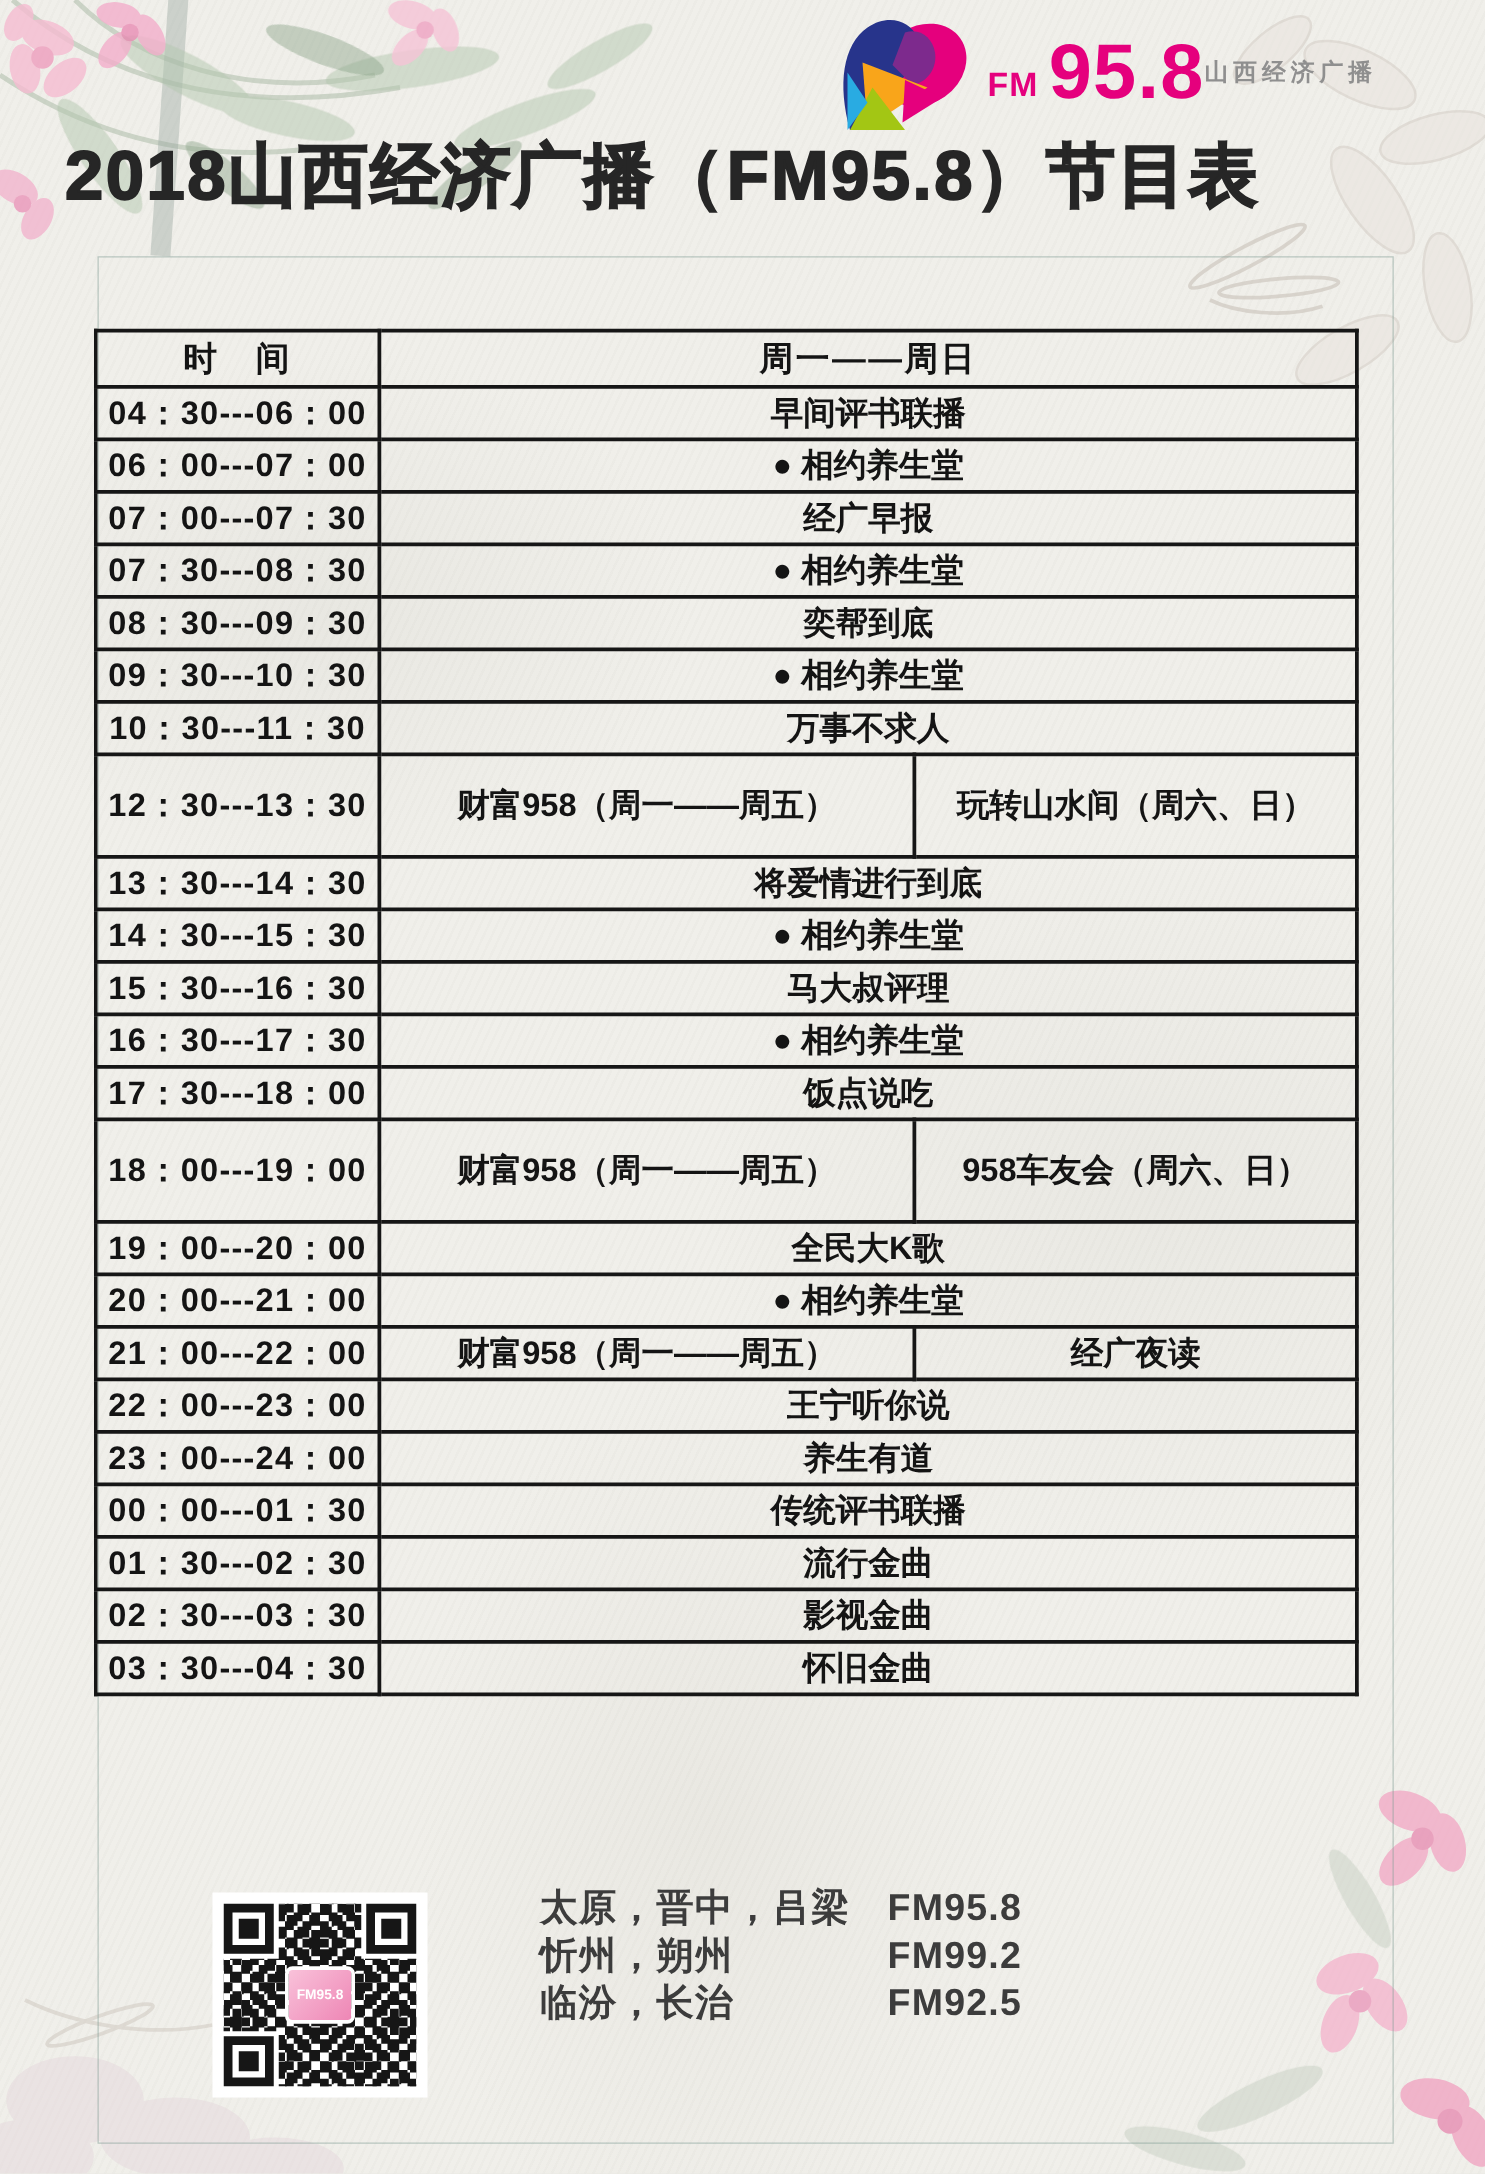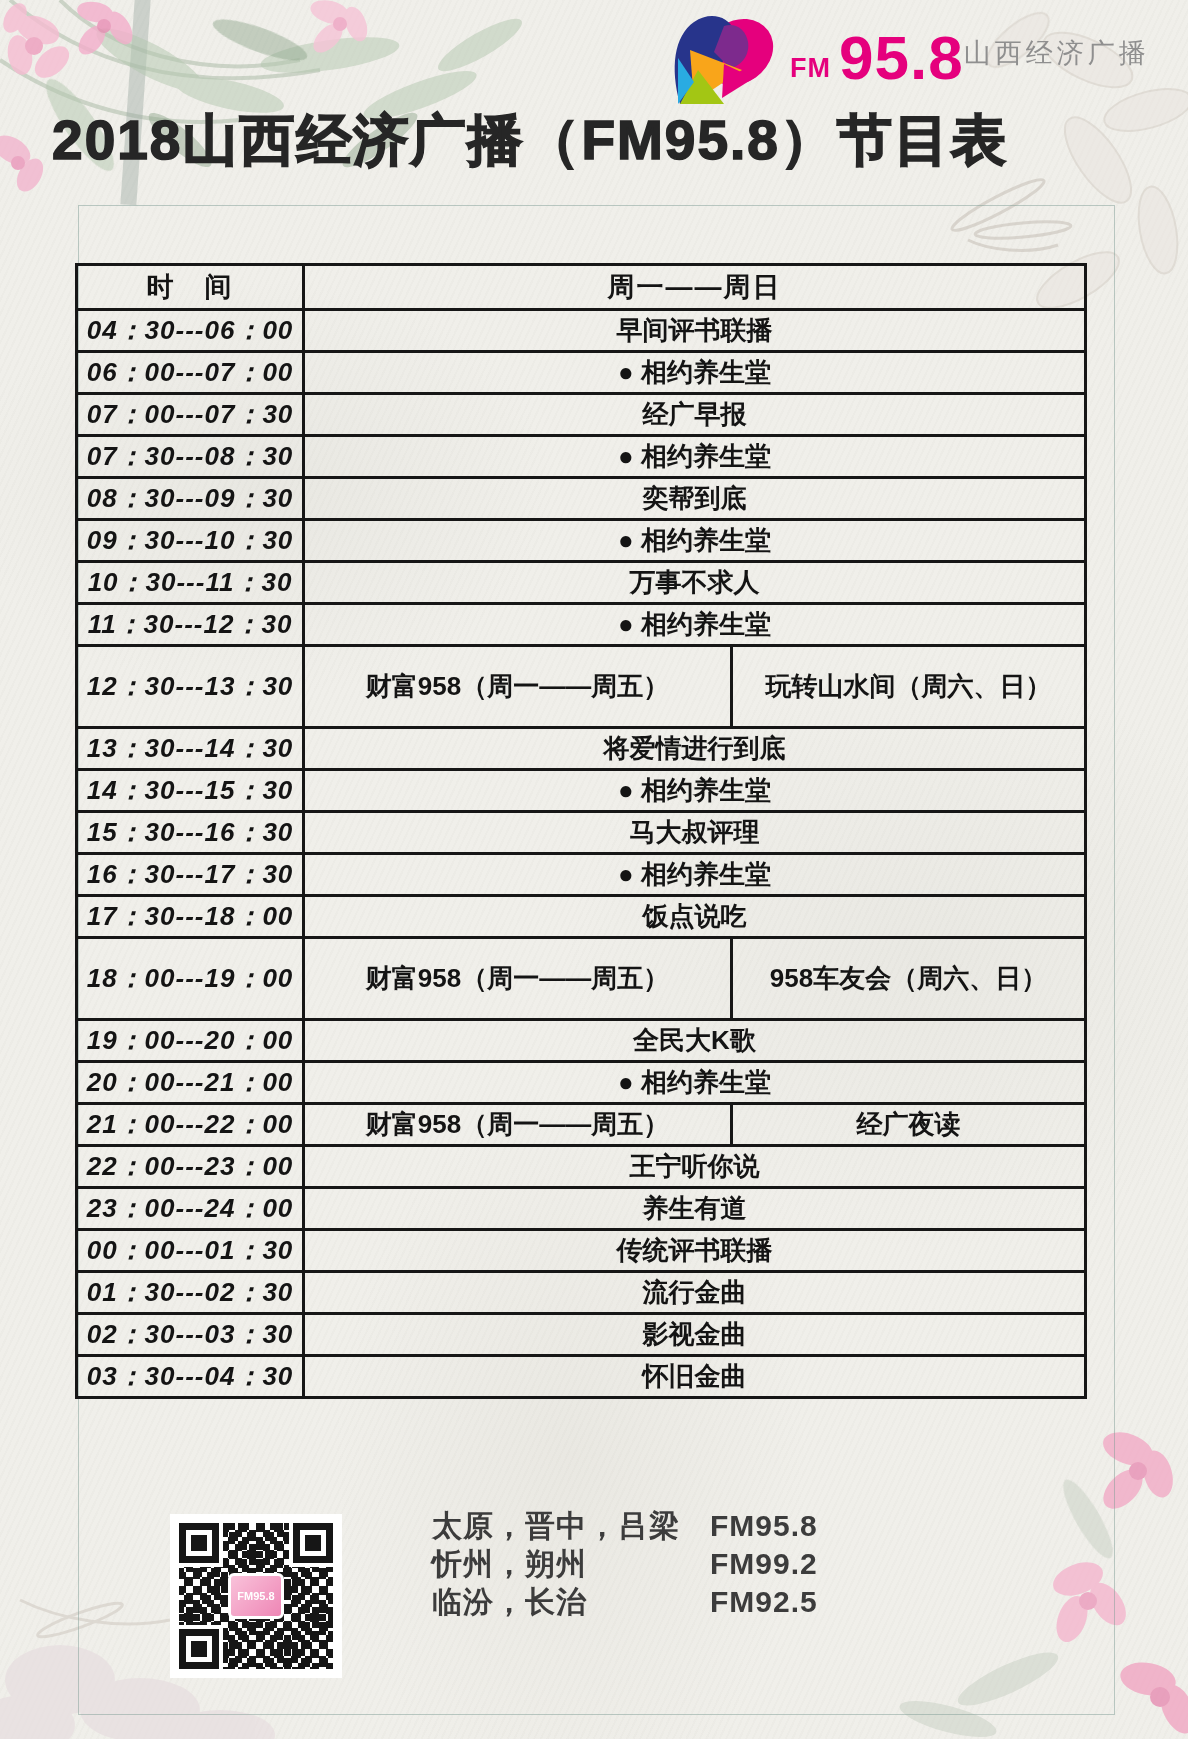--- a/index.html
+++ b/index.html
@@ -28,21 +28,21 @@
   
   .logo{
     position:absolute;left:664px;top:8px;
     display:flex;align-items:center;gap:14px;
   }
   .logo-icon{width:112px;height:100px;display:block;}
   .logo-text{display:flex;flex-direction:row;}
   .logo-fm-row{display:flex;align-items:flex-end;gap:8px;line-height:1;}
   .logo-fm{color:#e5007d;font-weight:bold;font-size:27px;padding-bottom:7px;letter-spacing:1px;}
   .logo-freq{color:#e5007d;font-weight:bold;font-size:62px;letter-spacing:1px;}
-  .logo-station{color:#8f8f8f;font-size:27px;font-weight:400;letter-spacing:4px;margin-top:8px;}
+  .logo-station{color:#8f8f8f;font-size:19px;font-weight:700;letter-spacing:4px;margin-top:18px;}
   
   .title{
     position:absolute;left:50px;top:104px;width:960px;
     text-align:center;
     font-size:55px;font-weight:900;color:#262626;
     letter-spacing:2px;
     -webkit-text-stroke:1.6px #262626;
     white-space:nowrap;
   }
   
@@ -56,21 +56,21 @@
     text-align:center;vertical-align:middle;
     color:#141414;
     font-size:26px;
     padding:0 4px;
     overflow:hidden;white-space:nowrap;
   }
   table.schedule thead tr{height:45px;}
   table.schedule th{font-weight:bold;font-size:27px;letter-spacing:2px;}
   table.schedule tr.row{height:42px;}
   table.schedule tr.row.tall{height:82px;}
-  td.time-cell{font-weight:600;font-size:27px;letter-spacing:1px;font-style:italic;}
+  td.time-cell{font-weight:600;font-size:27px;letter-spacing:1px;}
   td.prog-cell{font-weight:600;}
   
   .qr-box{
     position:absolute;left:170px;top:1514px;
     background:#fff;padding:9px;
   }
   .qr-pattern{
     position:relative;width:154px;height:146px;
     background:
       conic-gradient(#161616 25%, rgba(0,0,0,0) 0 50%, #161616 0 75%, rgba(0,0,0,0) 0) 0 0/14px 14px,
@@ -282,24 +282,20 @@
           <td class="prog-cell" colspan="2">奕帮到底</td>
         </tr>
         <tr class="row">
           <td class="time-cell">09：30---10：30</td>
           <td class="prog-cell" colspan="2">● 相约养生堂</td>
         </tr>
         <tr class="row">
           <td class="time-cell">10：30---11：30</td>
           <td class="prog-cell" colspan="2">万事不求人</td>
         </tr>
-        <tr class="row">
-          <td class="time-cell">11：30---12：30</td>
-          <td class="prog-cell" colspan="2">● 相约养生堂</td>
-        </tr>
         <tr class="row tall">
           <td class="time-cell">12：30---13：30</td>
           <td class="prog-cell">财富958（周一——周五）</td>
           <td class="prog-cell">玩转山水间（周六、日）</td>
         </tr>
         <tr class="row">
           <td class="time-cell">13：30---14：30</td>
           <td class="prog-cell" colspan="2">将爱情进行到底</td>
         </tr>
         <tr class="row">

